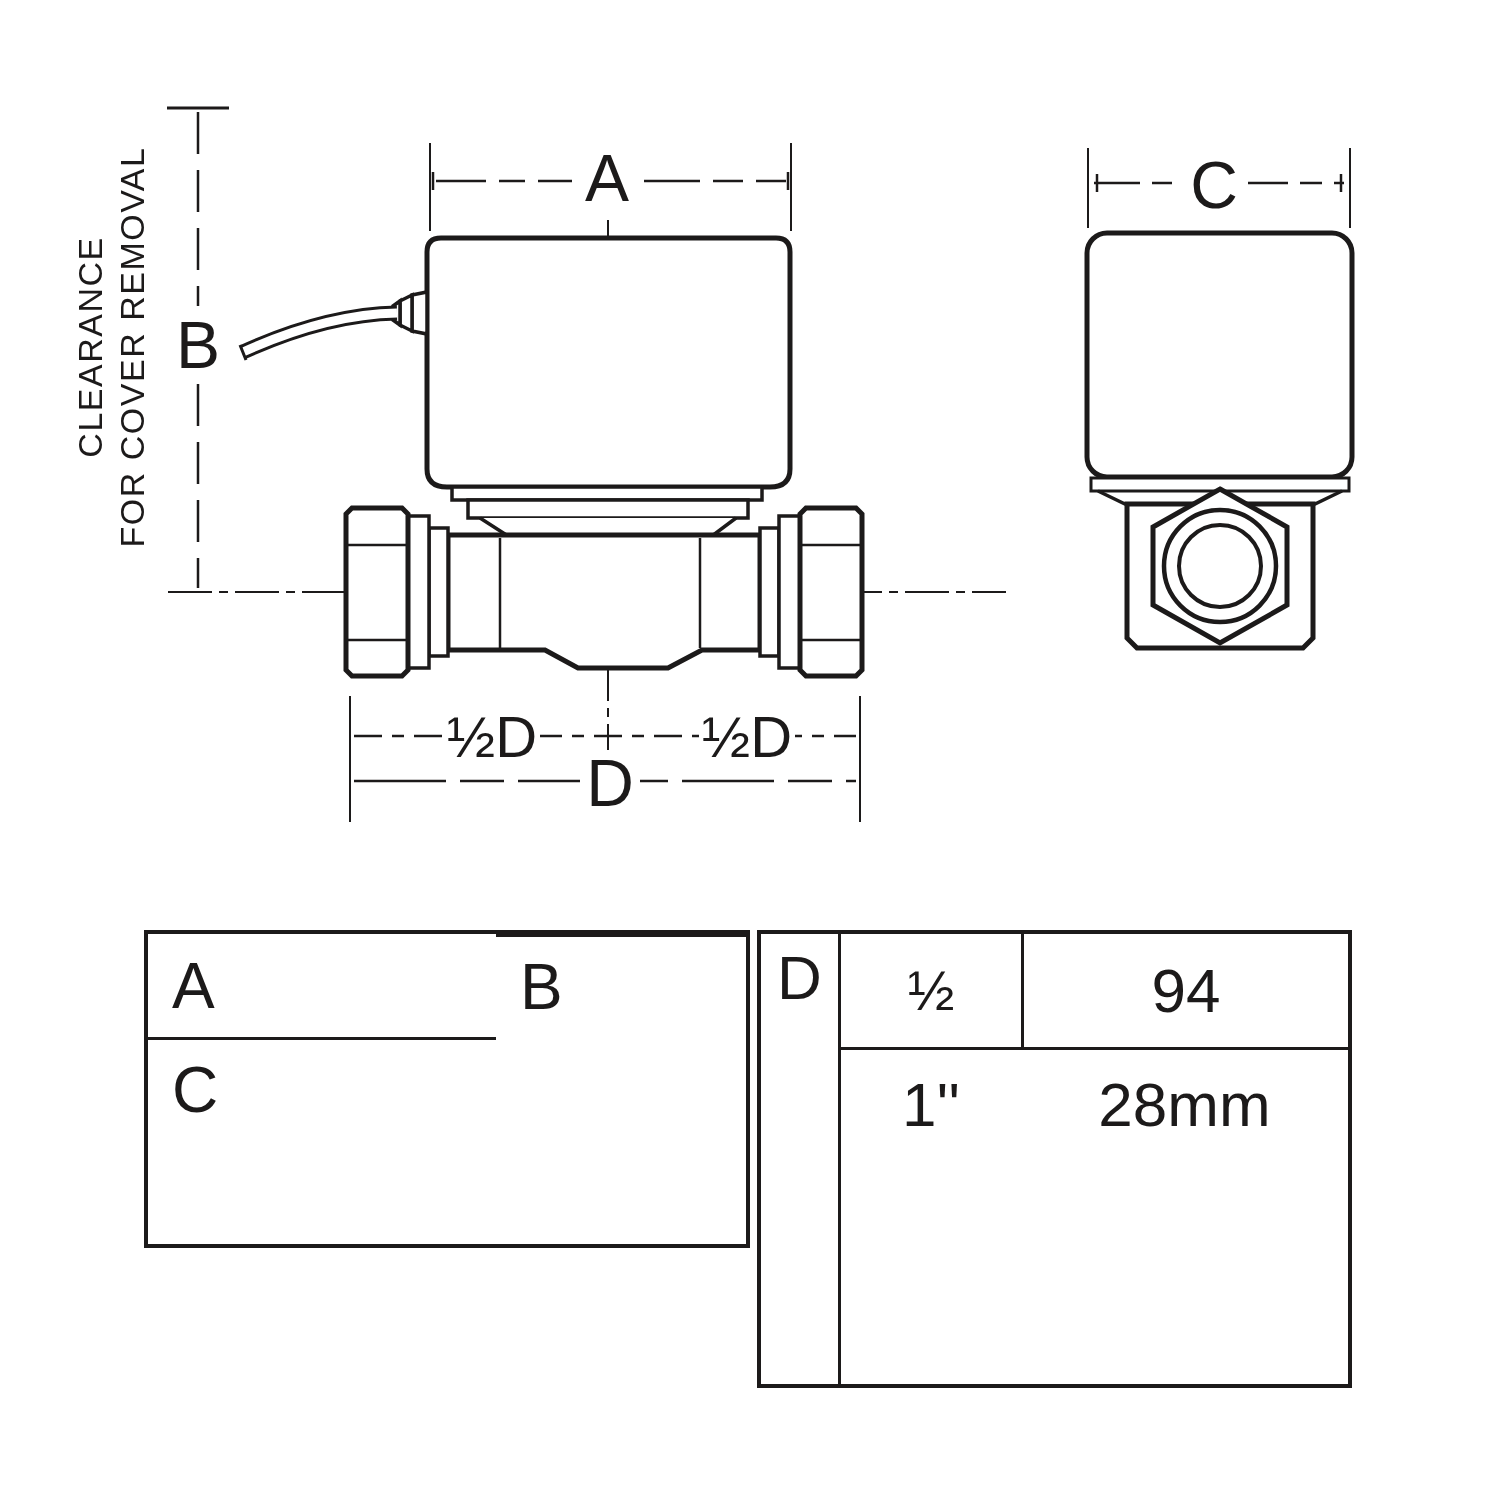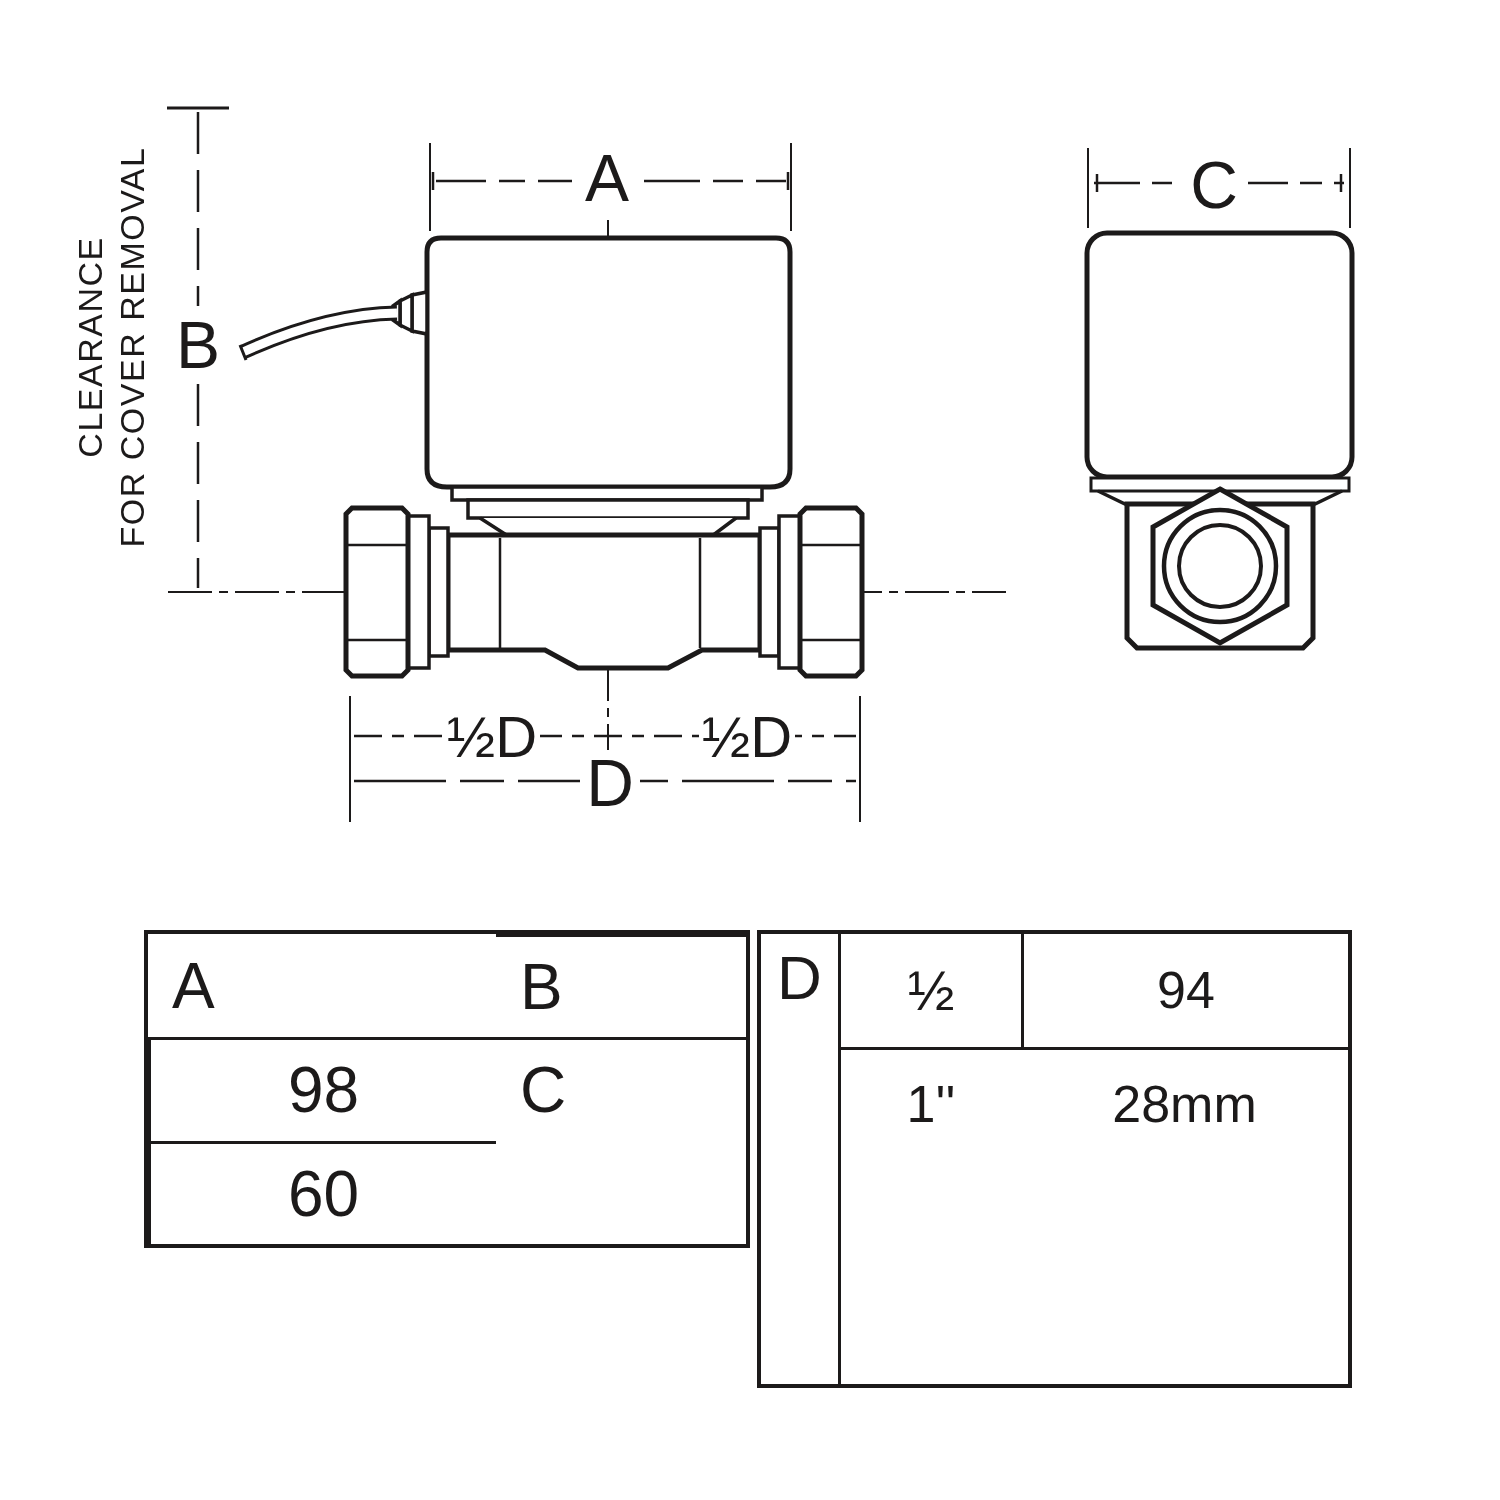--- a/index.html
+++ b/index.html
@@ -26,21 +26,21 @@
   #tbl-left .lab{padding-left:24px;justify-content:flex-start;}
   #tbl-left .val{justify-content:center;border-left:3px solid #1c1a1a;}
   #tbl-left .r2{border-top:3px solid #1c1a1a;}
   #tbl-right{left:757px;top:930px;width:595px;height:458px;display:flex;}
   #dcol{width:80px;box-sizing:border-box;border-right:3px solid #1c1a1a;
     display:flex;justify-content:center;align-items:flex-start;
     font-size:62px;padding-top:8px;}
   #dgrid{flex:1;display:grid;grid-template-columns:180px 1fr;
     grid-template-rows:1fr 1fr 1fr 1fr;}
   #dgrid .cell{display:flex;align-items:center;justify-content:center;
-    font-size:52px;box-sizing:border-box;}
+    font-size:62px;box-sizing:border-box;}
   #dgrid .val{border-left:3px solid #1c1a1a;}
   #dgrid .r2{border-top:3px solid #1c1a1a;}
   #dgrid .frac{font-size:56px;}
 </style>
 </head>
 <body>
 
 <div id="stage">
 
   <svg id="drawing" width="1500" height="1500" viewBox="0 0 1500 1500">
@@ -152,23 +152,21 @@
   </svg>
 
   <div class="note">
     <div>CLEARANCE</div>
     <div>FOR COVER REMOVAL</div>
   </div>
 
   <div id="tbl-left" class="tbl">
     <div class="cell lab">A</div>
     <div class="cell lab r2">B</div>
-    <div class="cell val r2">98</div>
     <div class="cell lab r2">C</div>
-    <div class="cell val r2">60</div>
   </div>
 
   <div id="tbl-right" class="tbl">
     <div id="dcol">D</div>
     <div id="dgrid">
       <div class="cell frac">½</div>
       <div class="cell val">94</div>
       <div class="cell r2">1''</div>
       <div class="cell r2">28mm</div>
     </div>

